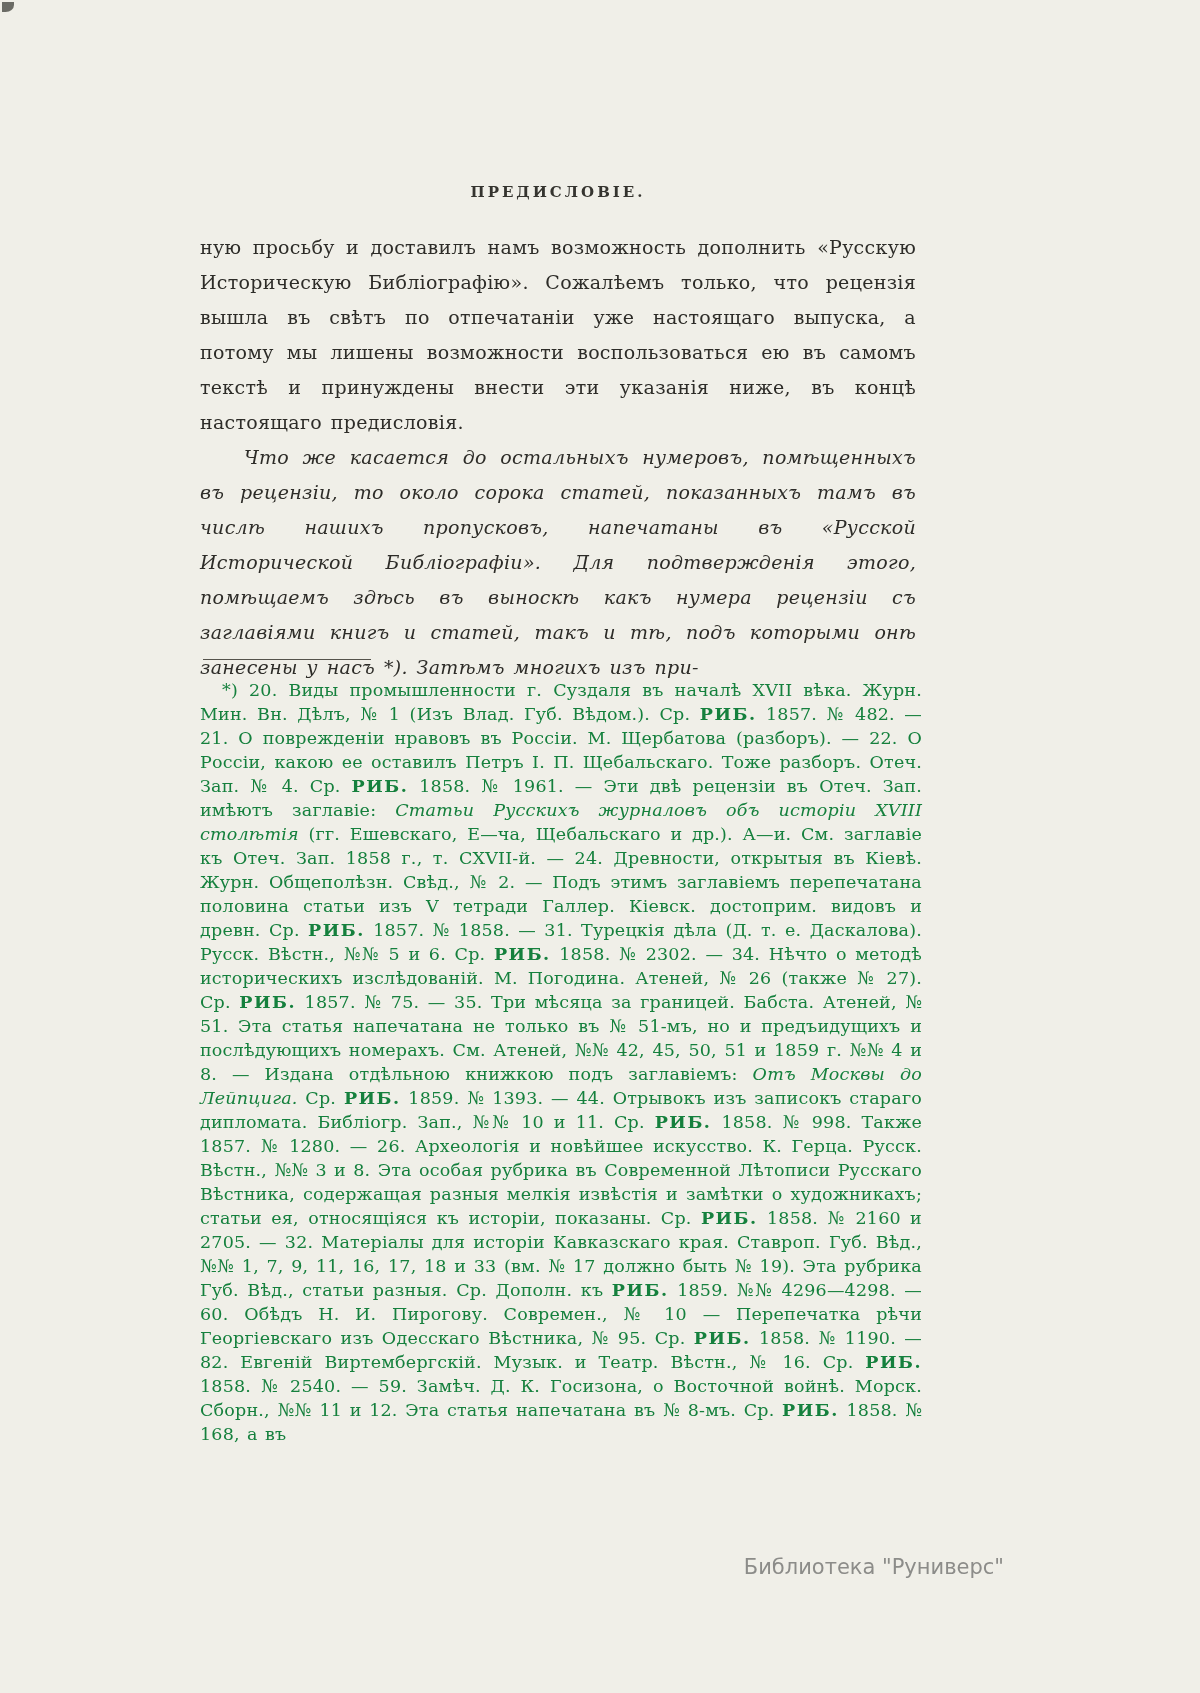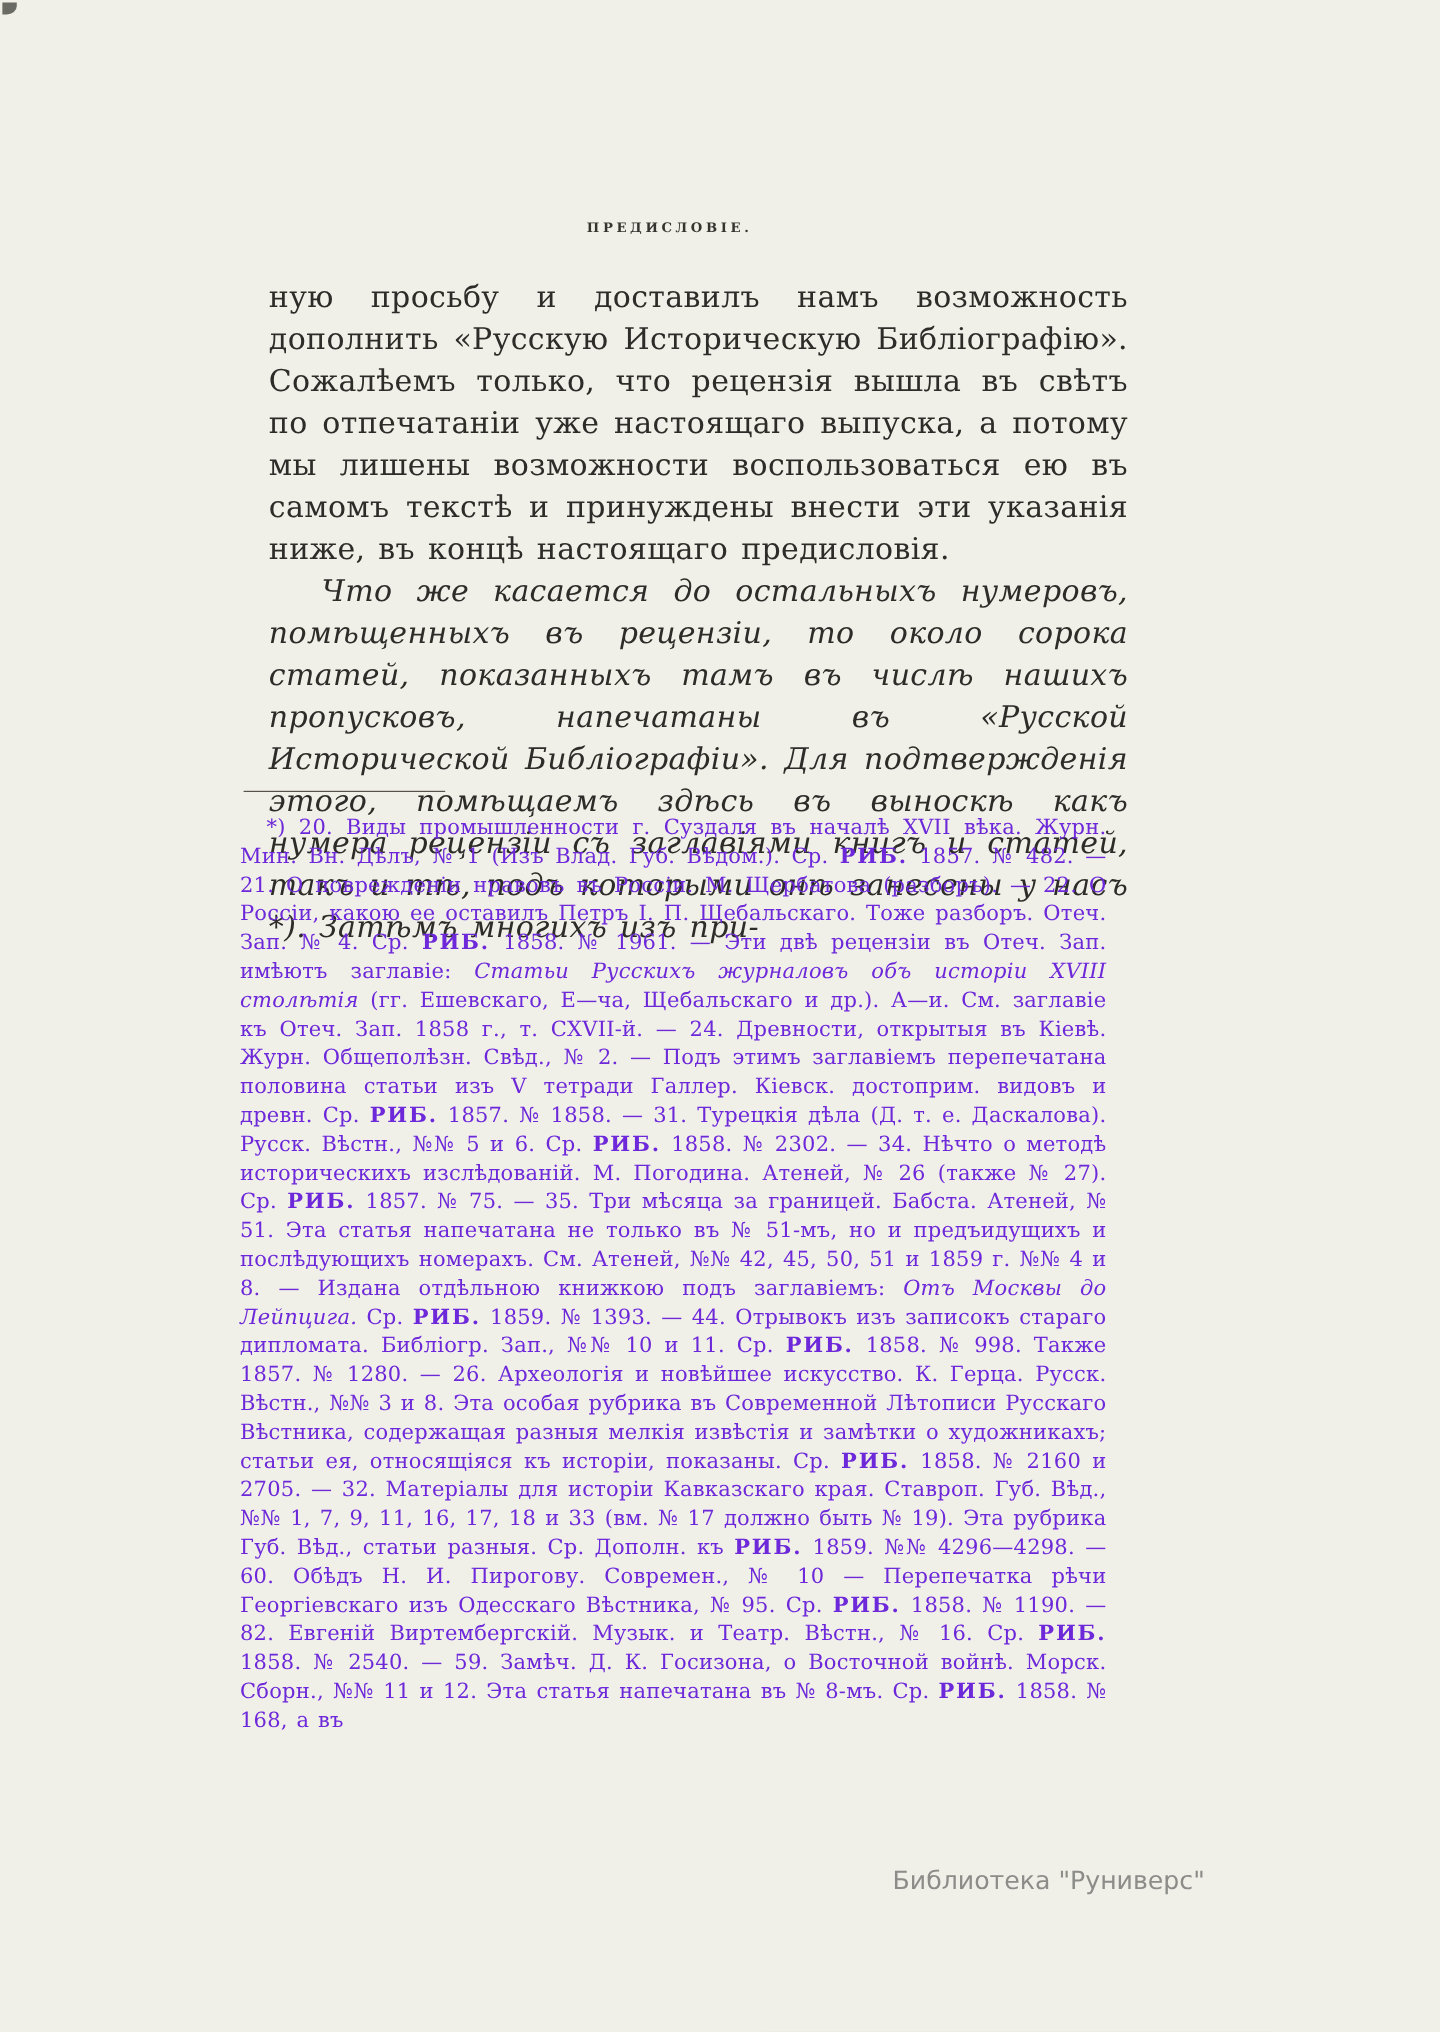--- a/index.html
+++ b/index.html
@@ -26,36 +26,35 @@
     background: #4a4a44;
     border-radius: 0 0 70% 0;
     opacity: 0.8;
   }
   .page-title {
     position: absolute;
     top: 183px;
     left: 200px;
     width: 716px;
     text-align: center;
-    font-size: 11px;
+    font-size: 15px;
     font-weight: 600;
     letter-spacing: 3px;
     color: #35342f;
   }
   .content {
     position: absolute;
     top: 230px;
     left: 200px;
     width: 716px;
-    font-size: 25px;
+    font-size: 19px;
     line-height: 35px;
     text-align: justify;
     letter-spacing: 0.3px;
     word-spacing: 2.5px;
-    margin-left: 24px;
   }
   .content p {
     margin: 0;
   }
   .content p.indented {
     text-indent: 44px;
     font-style: italic;
   }
   .footnote-separator {
     position: absolute;
@@ -70,21 +69,21 @@
     position: absolute;
     top: 678px;
     left: 200px;
     width: 722px;
     font-size: 17.5px;
     line-height: 24px;
     text-align: justify;
     letter-spacing: 0.2px;
     word-spacing: 1.5px;
     text-indent: 22px;
-    color: #6d28d9;
+    color: #15803d;
   }
   .seg-bold {
     font-weight: 700;
     letter-spacing: 1.5px;
   }
   .seg-italic {
     font-style: italic;
   }
   .watermark {
     position: absolute;

